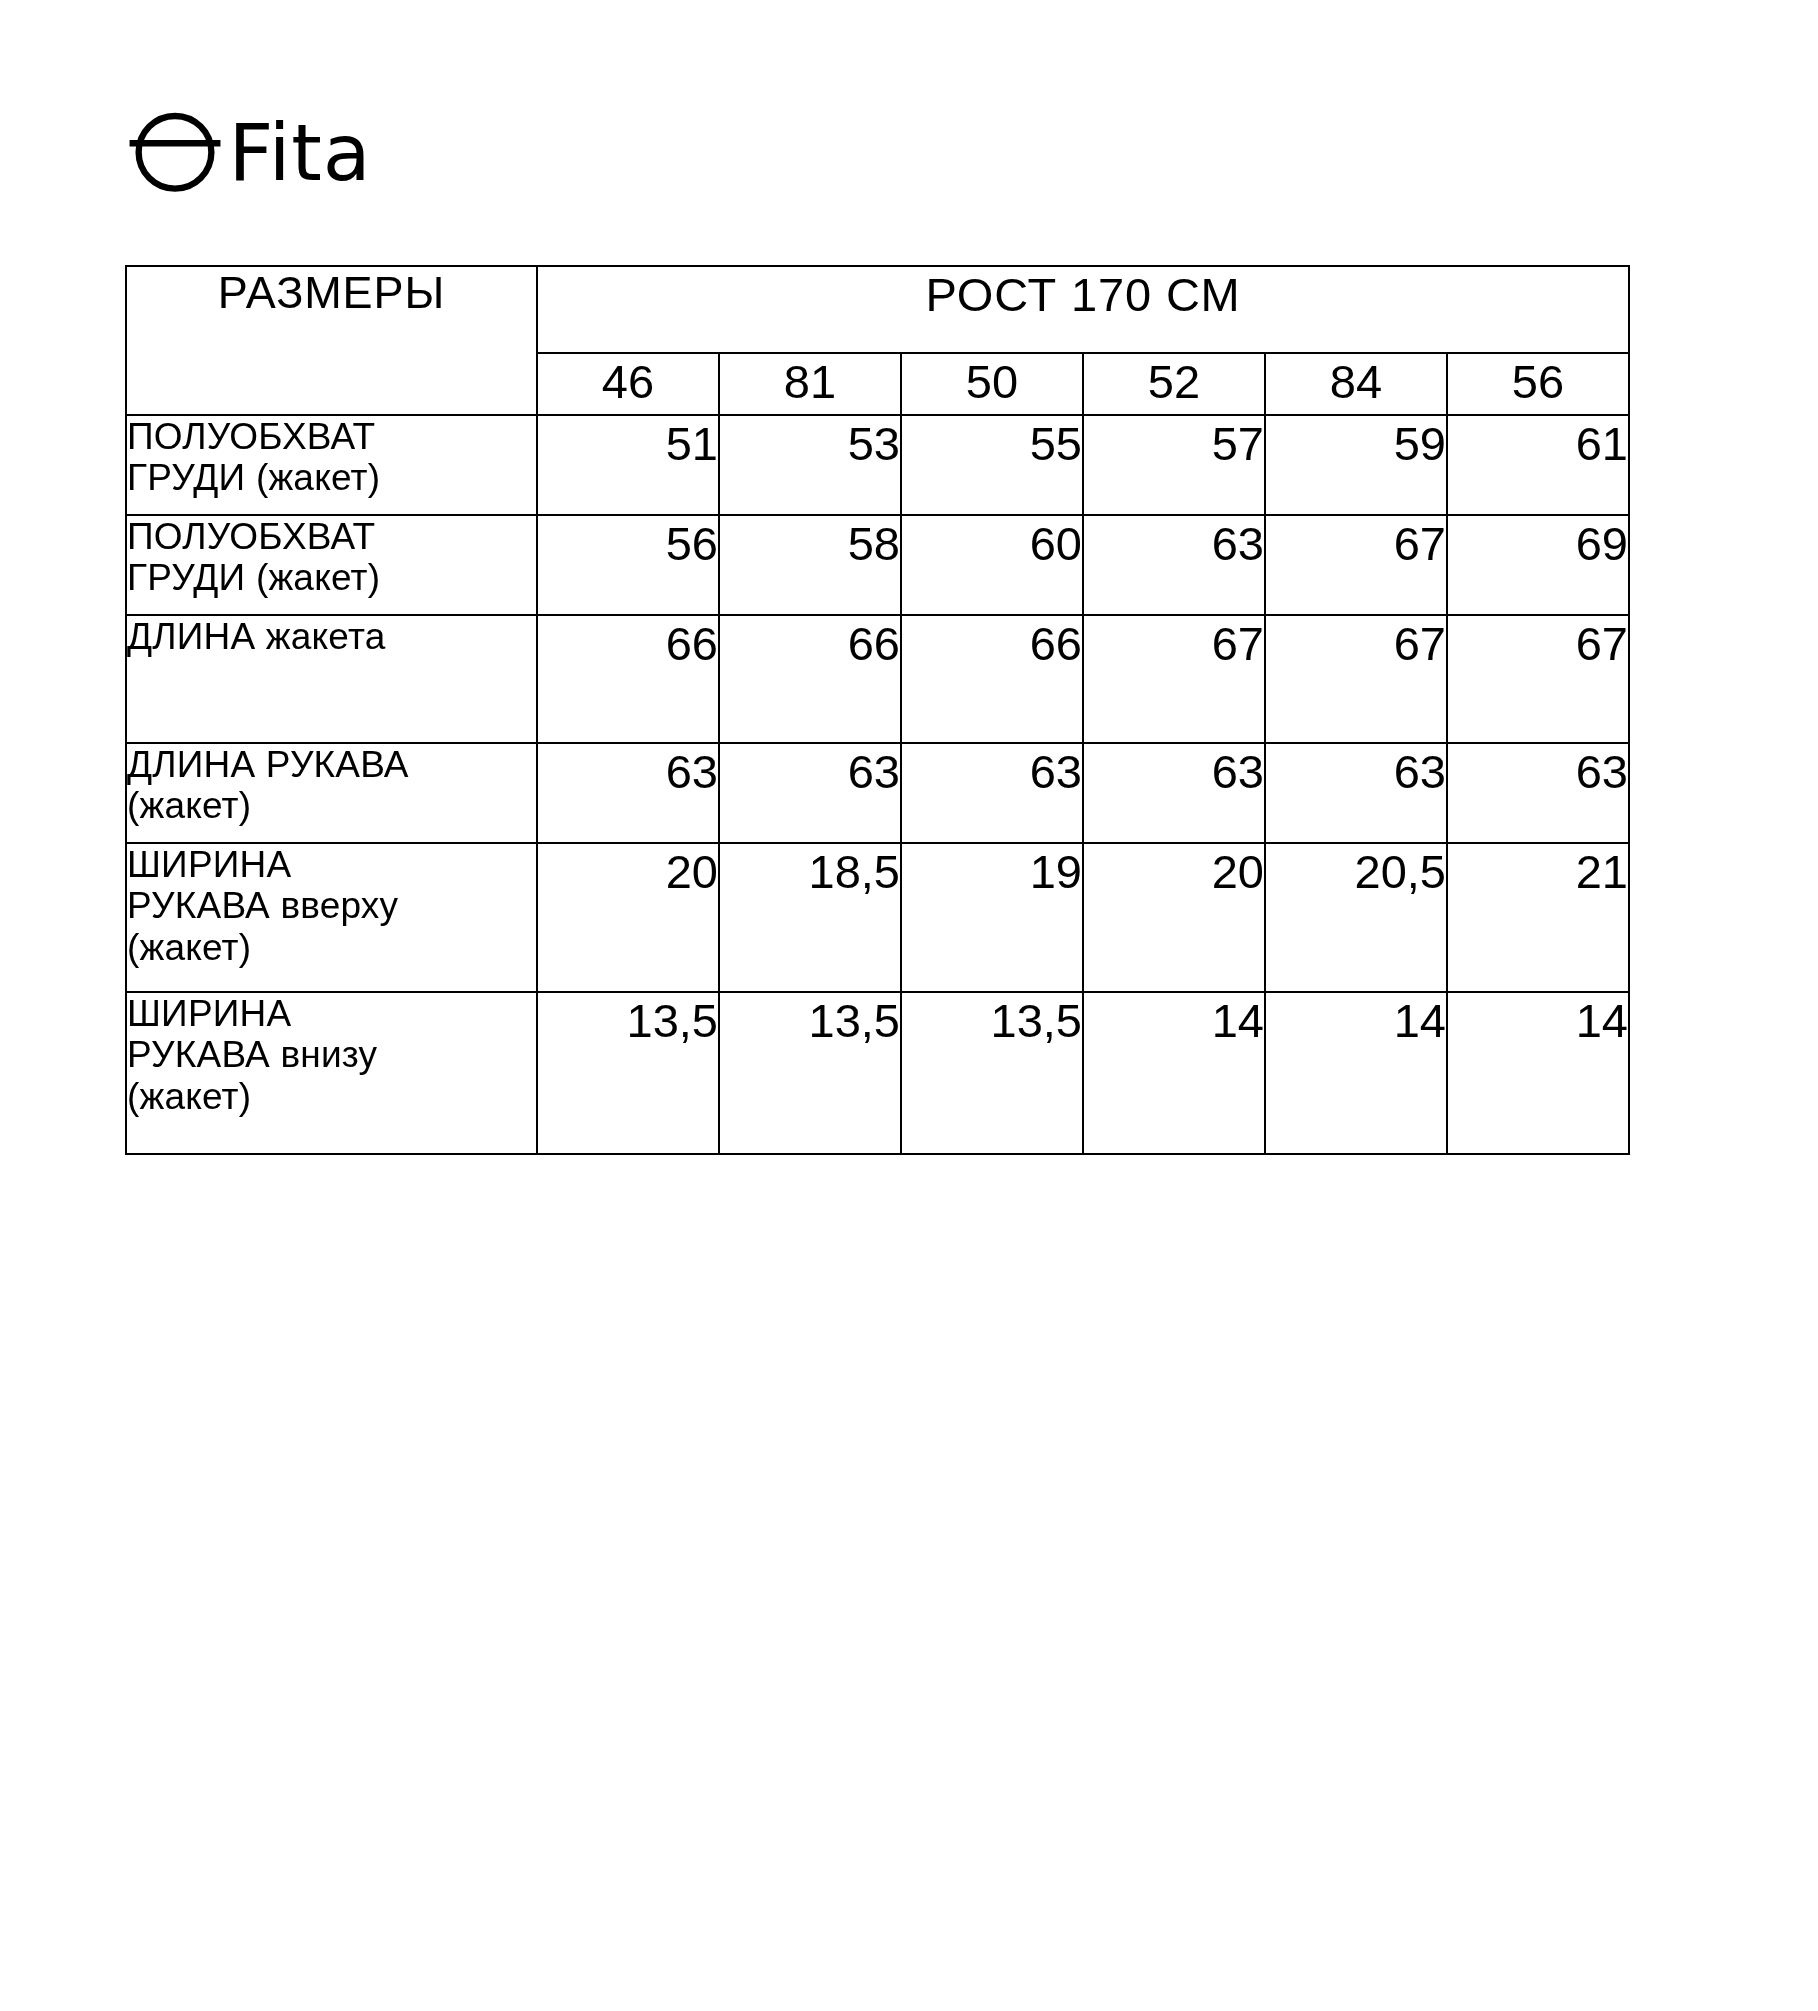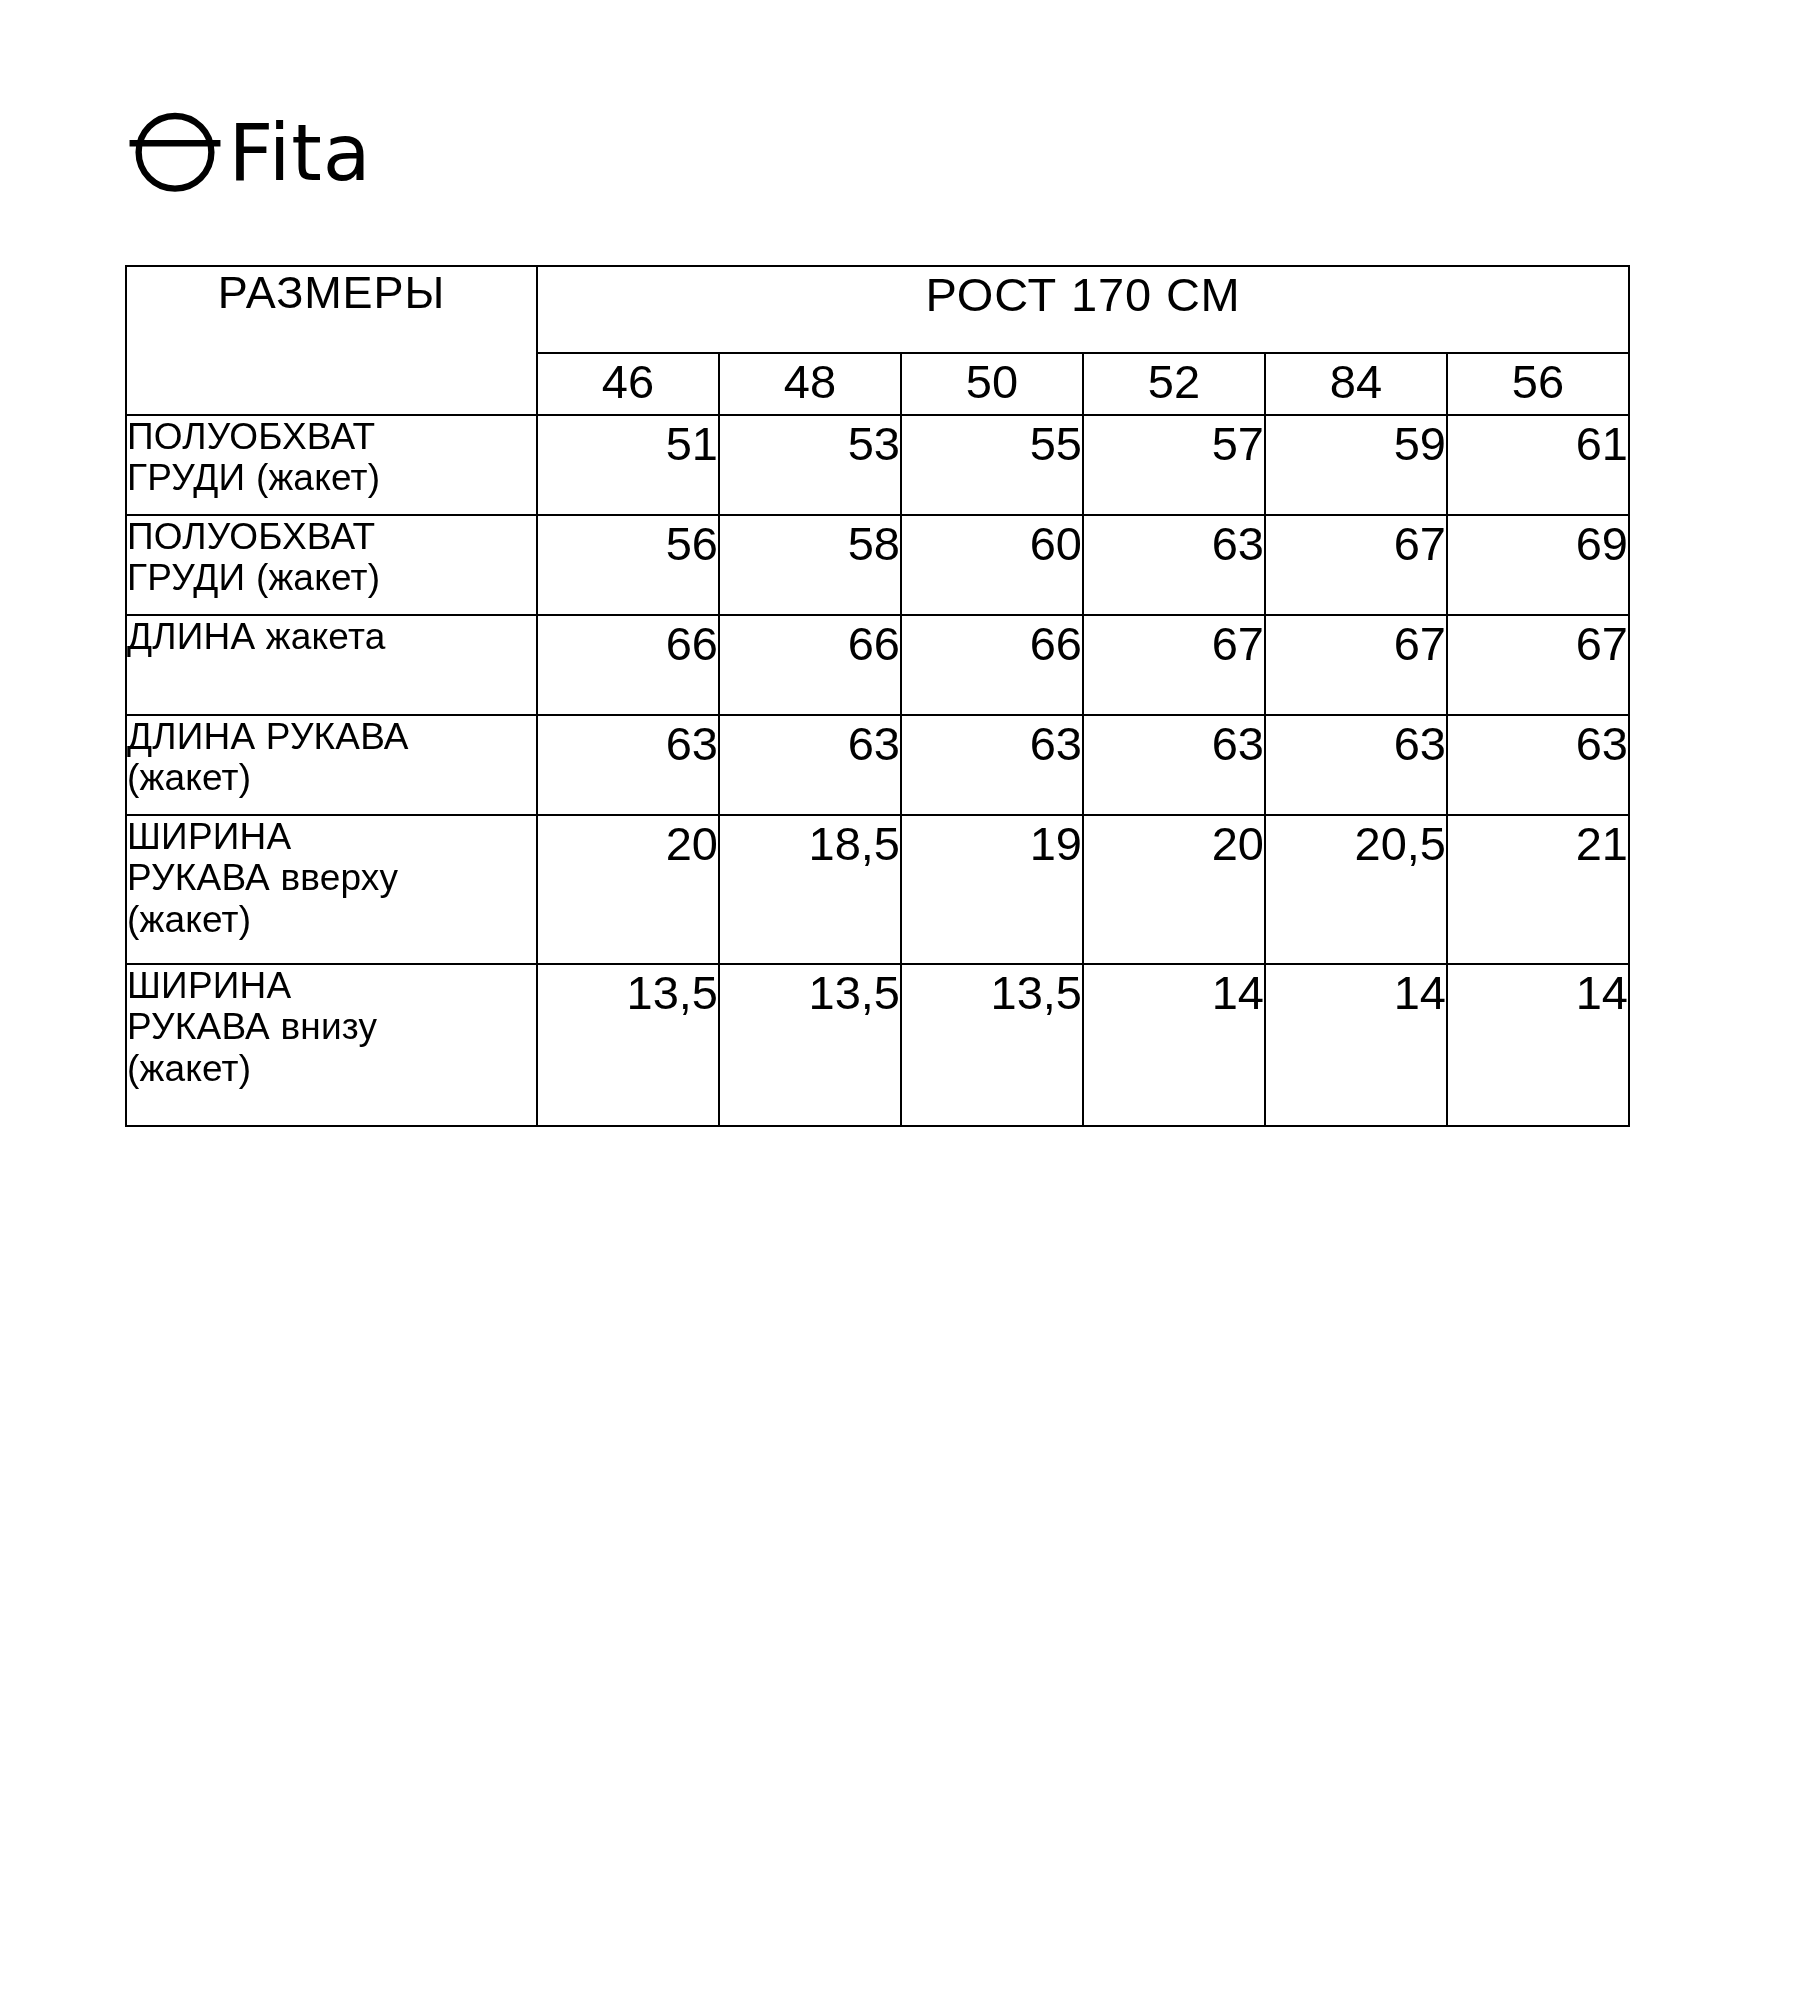--- a/index.html
+++ b/index.html
@@ -133,21 +133,21 @@
     vertical-align: top;
     padding: 5.5px 20px 9px 5.5px;
     white-space: nowrap;
     border-radius: 11px;
   }
 
   
   .r-h1 { height: 87px; }
   .r-h2 { height: 62px; }
   .r-2line { height: 100px; }
-  .r-1line-tall { height: 100px; padding-left: 20px; }
+  .r-1line-tall { height: 128px; padding-left: 20px; }
   .r-3line { height: 149px; }
   .r-4line { height: 162px; }
 </style>
 </head>
 <body>
 
 <div class="sheet">
 
   <div class="header">
 
@@ -172,21 +172,21 @@
         <col class="col-size">
         <col class="col-size">
     </colgroup>
     <thead>
       <tr class="r-h1">
         <th rowspan="2" class="head-sizes">РАЗМЕРЫ</th>
         <th colspan="6" class="head-rost">РОСТ 170 СМ</th>
       </tr>
       <tr class="r-h2">
         <th class="head-num">46</th>
-        <th class="head-num">48</th>
+        <th class="head-num">81</th>
         <th class="head-num">50</th>
         <th class="head-num">52</th>
         <th class="head-num">84</th>
         <th class="head-num">56</th>
       </tr>
     </thead>
     <tbody>
 
       <tr class="r-2line">
         <td class="cell-label">

